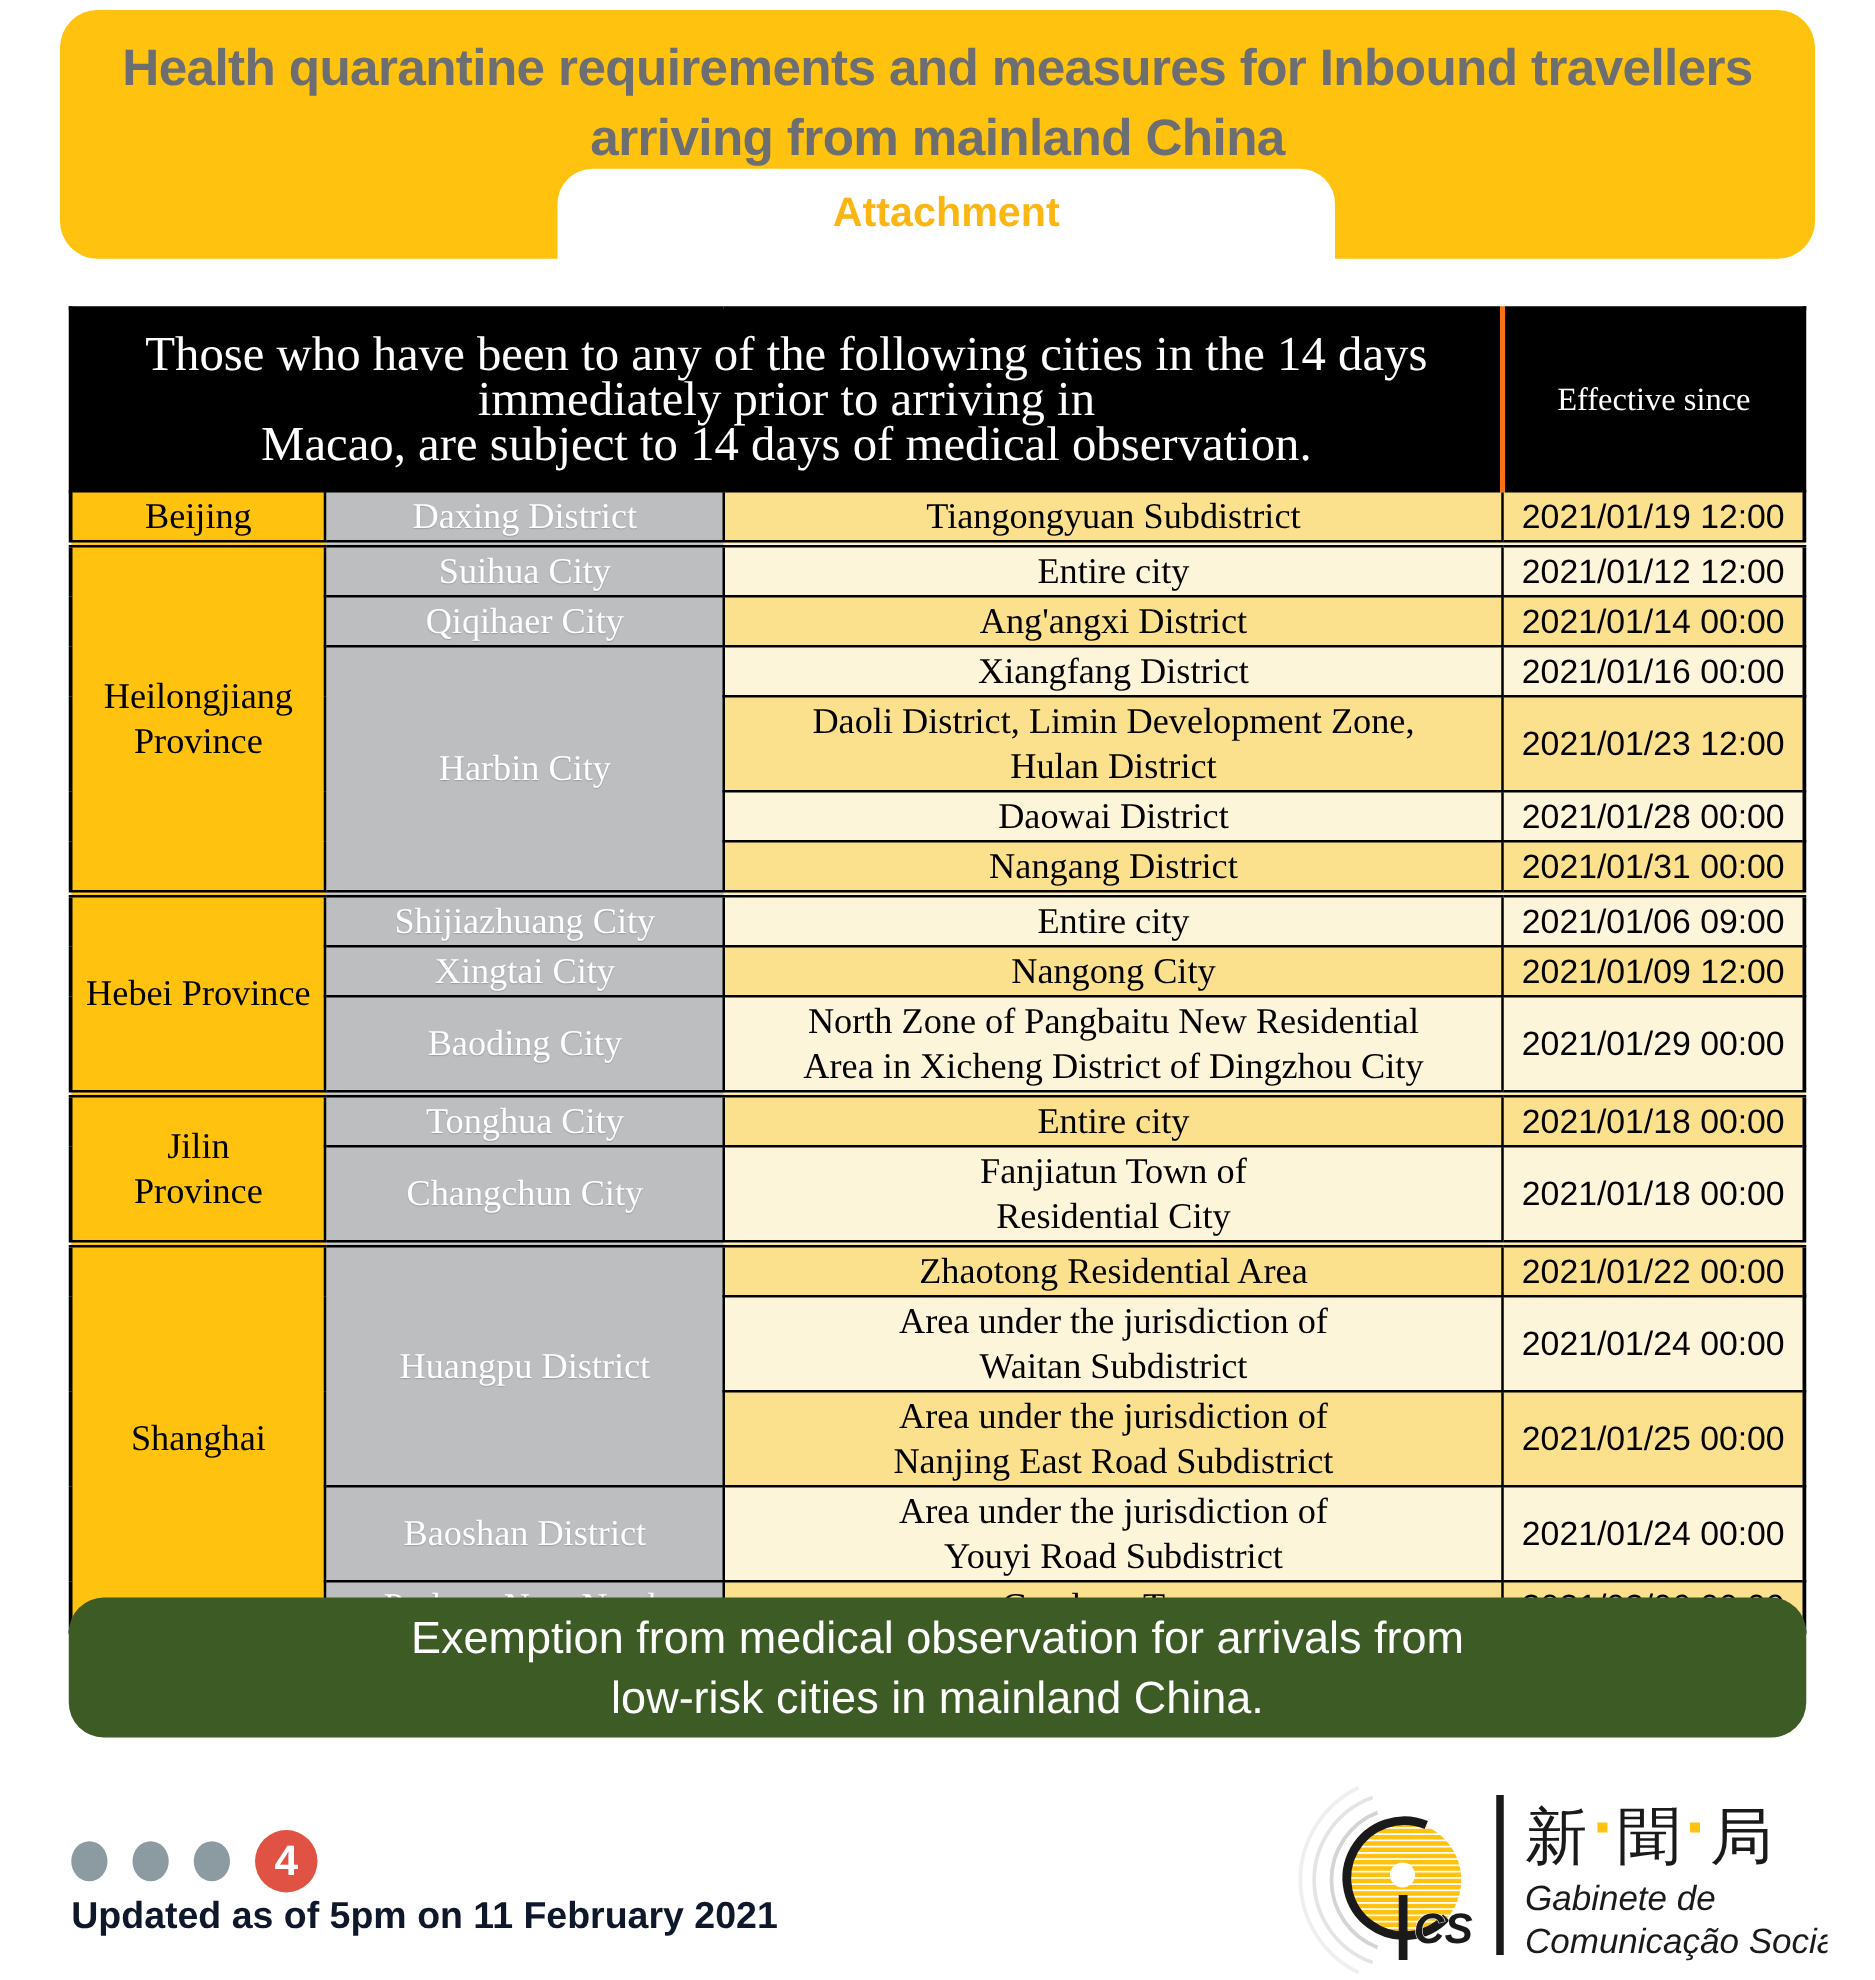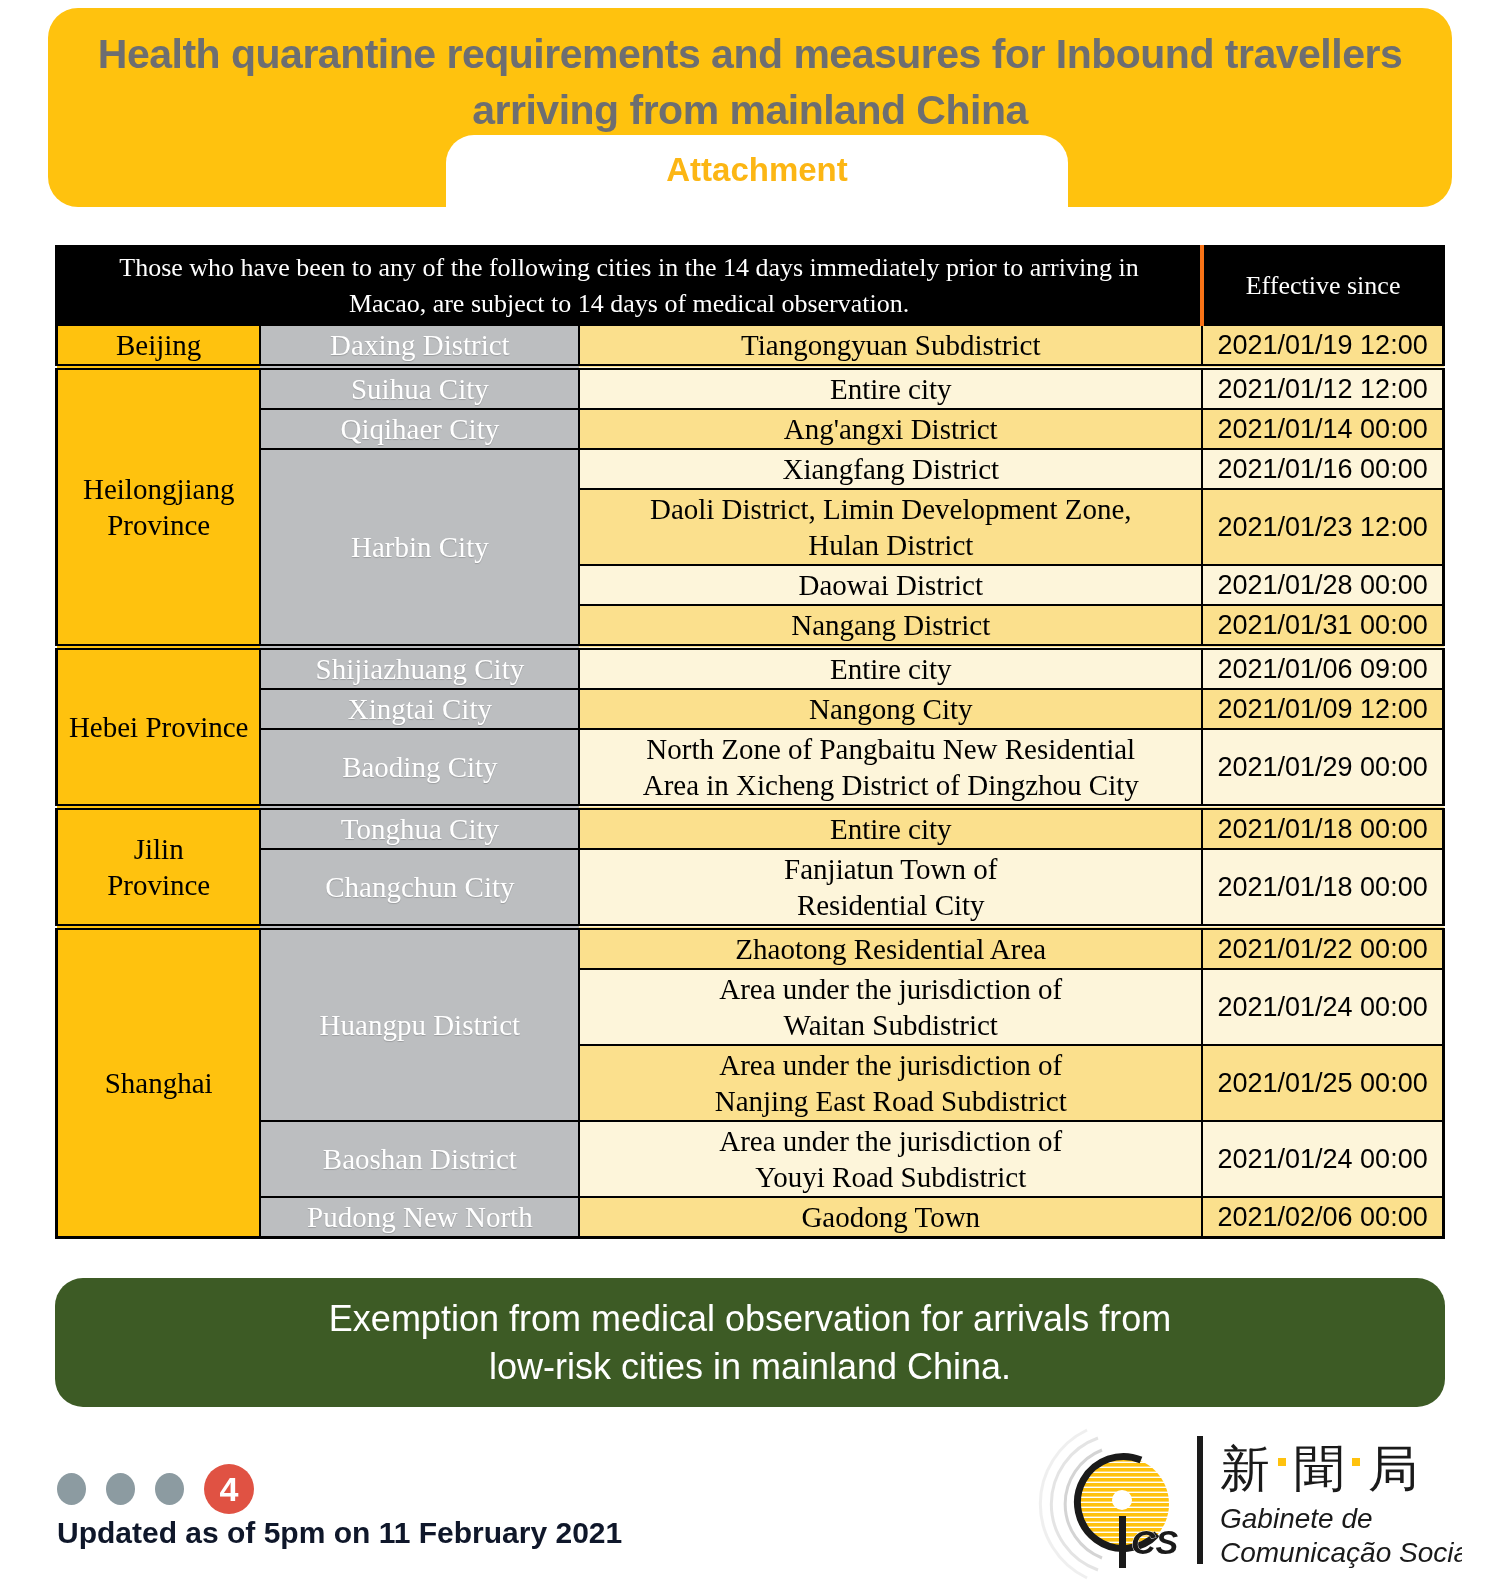--- a/index.html
+++ b/index.html
@@ -16,33 +16,33 @@
                   background:#fff;border-radius:28px 28px 0 0;}
   .attachment-label{padding-top:16px;text-align:center;color:#FCB614;
                     font-family:"Liberation Sans", sans-serif;font-weight:bold;font-size:33px;}
 
   
   .tbl-wrap{position:absolute;left:55px;top:245px;width:1390px;}
   table{width:100%;border-collapse:collapse;border:3px solid #000;table-layout:fixed;}
   col.c-prov{width:14.7%;} col.c-city{width:23%;} col.c-dist{width:44.9%;} col.c-date{width:17.4%;}
   th,td{border:2px solid #000;padding:1px 6px;text-align:center;vertical-align:middle;}
   thead th{background:#000;color:#fff;font-weight:normal;}
-  .note-cell{font-size:26px;line-height:40px;padding:2px 10px;}
+  .note-cell{font-size:39px;line-height:40px;padding:18px 10px;}
   .eff-cell{font-size:26px;border-left:4px solid #f97316;}
   .province-cell{background:#FFC20E;color:#000;font-size:29px;}
   .city-cell{background:#BCBEC0;color:#fff;font-size:29px;text-shadow:0 1px 1px rgba(0,0,0,0.18);}
   .district-cell{color:#000;font-size:29px;}
   .date-cell{color:#000;font-family:"Liberation Sans", sans-serif;font-size:27px;white-space:nowrap;}
   .row-dark{background:#FBE08D;margin-top:24px;}
   .row-light{background:#FDF5DA;}
   .line{line-height:36px;}
   tr.sec-start td{border-top:6px double #000;}
 
   
-  .green-banner{position:absolute;left:55px;top:1278px;width:1390px;height:129px;
+  .green-banner{position:absolute;left:55px;top:1278px;width:1390px;height:112px;
                 background:#3D5B25;border-radius:28px;color:#fff;text-align:center;
                 font-family:"Liberation Sans", sans-serif;font-size:36px;line-height:48px;
                 padding-top:0;display:flex;flex-direction:column;justify-content:center;}
 
   
   .pager{position:absolute;left:57px;top:1464px;display:flex;align-items:center;}
   .dot{width:29px;height:32px;border-radius:50%;background:#8C9BA1;margin-right:20px;}
   .page-circle{width:50px;height:50px;border-radius:50%;background:#E05243;
                display:flex;align-items:center;justify-content:center;}
   .page-circle span{color:#fff;font-family:"Liberation Sans", sans-serif;

